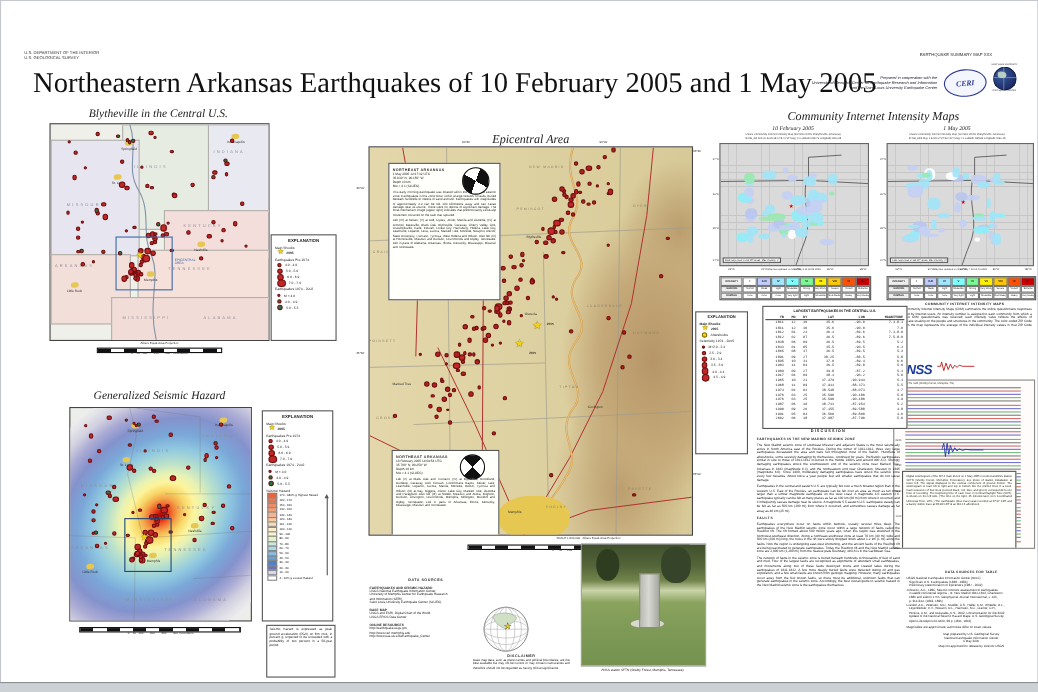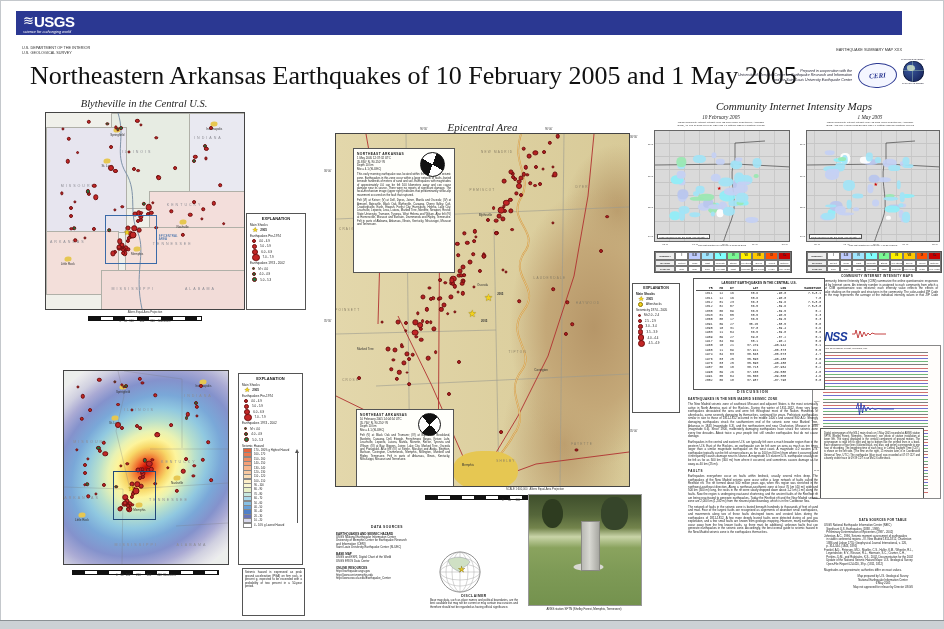--- a/index.html
+++ b/index.html
@@ -48,26 +48,20 @@
   .src-line{font-size:2.8px;line-height:3.5px;white-space:pre-wrap;}
   #eq-table table{border-collapse:collapse;width:100%;font-family:"Liberation Mono",monospace;font-size:3.1px;line-height:4.35px;}
   #eq-table td,#eq-table th{padding:0 1px;text-align:right;white-space:nowrap;}
   #eq-table th{border-bottom:0.5px solid #555;font-weight:bold;}
 </style>
 </head>
 <body>
 
 <div id="poster">
 
-  <div class="abs" style="left:16px;top:11px;width:886px;height:24px;background:#2b3892;">
-    <div class="abs" style="left:7px;top:2px;color:#fff;">
-      <span style="font-size:13px;vertical-align:2px;">≋</span><span style="font-size:15px;font-weight:bold;letter-spacing:-0.5px;">USGS</span>
-      <div class="it" style="font-size:3.8px;margin-top:-1px;">science for a changing world</div>
-    </div>
-  </div>
   <div class="abs" style="left:22px;top:46px;font-size:3.8px;line-height:4.6px;color:#333;">
     <div>U.S. DEPARTMENT OF THE INTERIOR</div>
     <div>U.S. GEOLOGICAL SURVEY</div>
   </div>
   <div class="abs" style="left:762px;top:47px;width:140px;text-align:right;font-size:3.9px;color:#333;">EARTHQUAKE SUMMARY MAP XXX</div>
   <div class="abs ser" style="left:30px;top:61px;width:680px;font-size:26px;white-space:nowrap;color:#111;">Northeastern Arkansas Earthquakes of 10 February 2005 and 1 May 2005</div>
   <div class="abs it" style="left:688px;top:69px;width:164px;text-align:right;font-size:3.6px;line-height:4.4px;color:#223;">
     <div>Prepared in cooperation with the</div>
     <div>University of Memphis Center for Earthquake Research and Information</div>
     <div>and the Saint Louis University Earthquake Center</div>
@@ -257,20 +251,21 @@
           <div class="sw" style="width: 2.2px; height: 2.2px; background: rgb(28, 122, 64); border: 0.4px solid rgb(112, 16, 16);"></div>
           <span class="tx">4.0 - 4.9</span>
         </div>
         <div class="legrow">
           <div class="sw" style="width: 3.2px; height: 3.2px; background: rgb(28, 122, 64); border: 0.4px solid rgb(112, 16, 16);"></div>
           <span class="tx">5.0 - 5.3</span>
         </div>
       </div>
   </div>
 
+  <div class="abs ser it ctr" style="left:30px;top:355px;width:230px;font-size:10.5px;">Generalized Seismic Hazard</div>
   <div id="map2" class="mapframe" style="left:63px;top:370px;width:164px;height:193px;background:#eceeec;">
     <div class="abs" style="left:50%;top:50%;width:175%;height:118%;transform:translate(-50%,-50%) rotate(-42deg);border-radius:50%;
          background:radial-gradient(ellipse closest-side,#b40000 0%,#e83818 4.5%,#f07030 8%,#f4a84c 12%,#f8d868 17%,#fdf49c 23%,#e8f2b4 29%,#b8e0cc 37%,#90c8e0 47%,#7aa8d8 57%,#8492cc 69%,#aaaad4 79%,#d0d0e0 88%,#e6e6ea 97%,#ebebee 100%);"></div>
     <svg class="abs" style="left:0;top:0;opacity:.45;" width="164" height="193" viewBox="0 0 164 193">
       <path d="M54 0 L60 25 L52 60 L66 118 M0 116 L59 118 M66 118 L164 112 M86 78 L164 78 M60 0 L118 8 L118 77 M59 118 L58 193 M112 155 L164 152" fill="none" stroke="#777" stroke-width="0.6"></path>
     </svg>
     <div id="map2-states">
         <div class="lbl-state" style="left: 46%; top: 20%;">ILLINOIS</div>
         <div class="lbl-state" style="left: 82%; top: 13%;">INDIANA</div>
         <div class="lbl-state" style="left: 16%; top: 37%;">MISSOURI</div>

